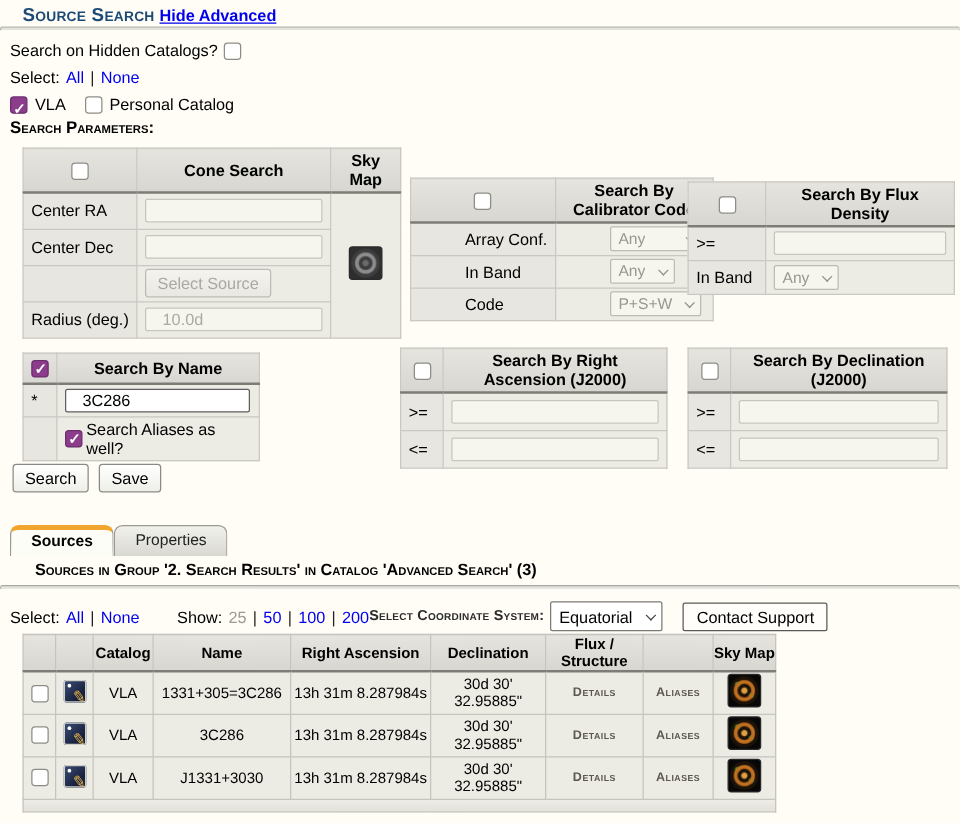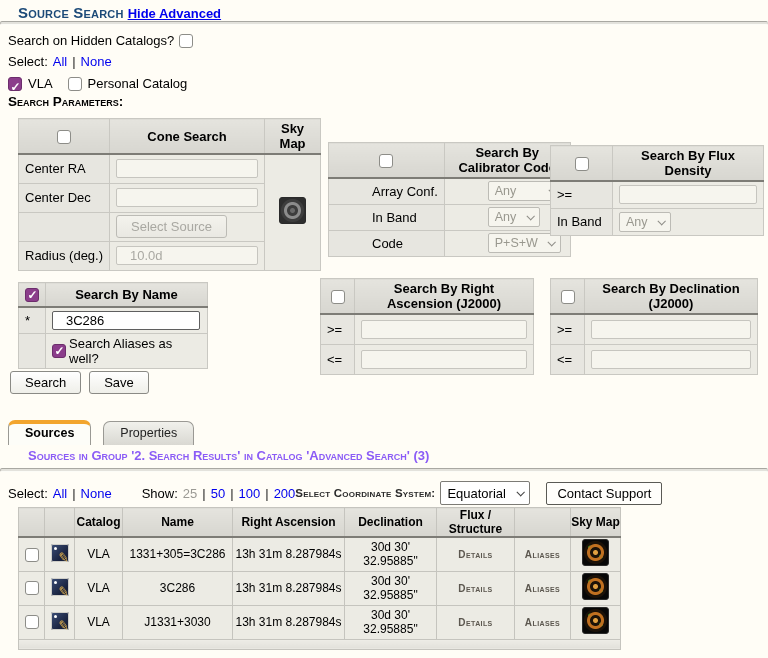--- a/index.html
+++ b/index.html
@@ -31,21 +31,21 @@
 
   
   table.ptable { border-collapse:collapse; background:#ecebe4; border:1px solid #b1b0aa; }
   .ptable th, .ptable td { border:1px solid #c9c8c2; font-size:13px; padding:2px 6px; }
   .ptable thead th { background:linear-gradient(#e5e4de,#d7d6d0); border-bottom:2px solid #7d7c76; font-weight:bold; text-align:center; height:24px; }
   .ptable td.lbl { background:#e7e6e0; text-align:left; white-space:nowrap; }
   .ptable td.fld { background:#ecebe4; }
   .tin { background:#f6f5ee; border:1px solid #c6c5bf; border-radius:2px; height:19px; padding:0 13px; font-size:13px; font-family:"Liberation Sans",sans-serif; color:#000; }
   .tin::placeholder { color:#aaa9a3; }
   .tin.live { background:#fff; border:1px solid #5f5f5f; }
-  .btn { font-family:"Liberation Sans",sans-serif; font-size:13px; background:linear-gradient(#ffffff,#efefe9); border:1px solid #8a8a85; border-radius:3px; padding:3px 14px; cursor:pointer; color:#000; }
+  .btn { font-family:"Liberation Sans",sans-serif; font-size:13px; background:linear-gradient(#ffffff,#efefe9); border:1px solid #8a8a85; border-radius:3px; padding:3px 9px; cursor:pointer; color:#000; }
   .btn.disabled { color:#a9a8a2; background:linear-gradient(#f4f3ed,#e9e8e2); border-color:#bcbbb5; cursor:default; }
 
   .fselect { display:inline-flex; align-items:center; justify-content:space-between; gap:10px; background:#f6f5ee; border:1px solid #bcbbb5; border-radius:2px; padding:2px 6px; font-size:12.5px; color:#99988f; cursor:pointer; min-width:52px; height:20px; }
   .chev { width:6px; height:6px; border-right:1.6px solid #8f8e88; border-bottom:1.6px solid #8f8e88; transform:rotate(45deg) translateY(-1px); flex:none; }
   .fselect.live { background:#fff; color:#000; border:1px solid #7c7b76; height:24px; font-size:13px; }
   .fselect.live .chev { border-color:#444; }
 
   .p-cone { position:absolute; left:18px; top:118px; }
   .p-cone .ck-col { width:86px; } .p-cone .main-col { width:150px; } .p-cone .sky-col { width:56px; }
   .p-cone td { height:29px; }
@@ -81,26 +81,26 @@
       radial-gradient(circle at 50% 50%, rgba(0,0,0,0) 5px, #c07020 6px 8px, rgba(0,0,0,0) 9px),
       radial-gradient(circle at 28% 30%, #3f8a2a 0 1.5px, rgba(0,0,0,0) 2.5px),
       radial-gradient(circle at 72% 66%, #3f8a2a 0 1.5px, rgba(0,0,0,0) 2.5px),
       radial-gradient(circle at 50% 50%, #1c1208 0 11px, #070707 12px); }
 
   
   .actions { position:absolute; left:10px; top:371px; display:flex; align-items:center; gap:8px; }
   .hl-box { border:4px solid #ff33cc; border-radius:5px; padding:1px 2px; display:inline-block; }
 
   
-  .tabs { position:absolute; left:8px; top:420px; display:flex; gap:12px; align-items:flex-end; }
+  .tabs { position:absolute; left:8px; top:420px; display:flex; gap:0; }
   .tab { border:1px solid #9a9994; border-bottom:none; border-radius:7px 7px 0 0; padding:4px 16px 5px; font-size:12.5px; cursor:pointer; }
   .tab.active { background:#fdfdf8; border-top:4px solid #f2a52e; font-weight:bold; padding-top:2px; }
   .tab.inactive { background:linear-gradient(#f1f1ec,#d9d8d2); color:#222; }
 
-  .results-heading { position:absolute; left:28px; top:448px; font-variant:small-caps; font-weight:bold; font-size:13px; color:#8b5cf6; }
+  .results-heading { position:absolute; left:28px; top:448px; font-variant:small-caps; font-weight:bold; font-size:13px; color:#000000; }
 
   
   .controls { position:absolute; left:8px; top:481px; display:flex; align-items:center; white-space:nowrap; }
   .controls .grp { display:flex; align-items:center; gap:5px; }
   .sep { color:#222; }
   .show-current { color:#9b9a94; }
   .coord-lbl { font-variant:small-caps; font-weight:bold; font-size:11.5px; color:#2b2b2b; letter-spacing:.2px; }
   .cs-btn { border:1px solid #5a5a55; background:#fffefb; border-radius:2px; font-size:13px; padding:3px 10px; cursor:pointer; }
 
   

